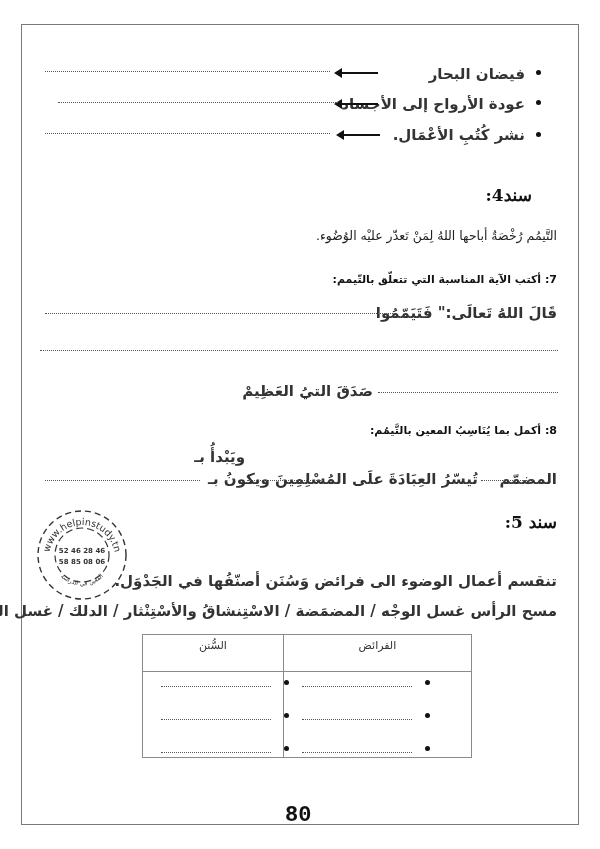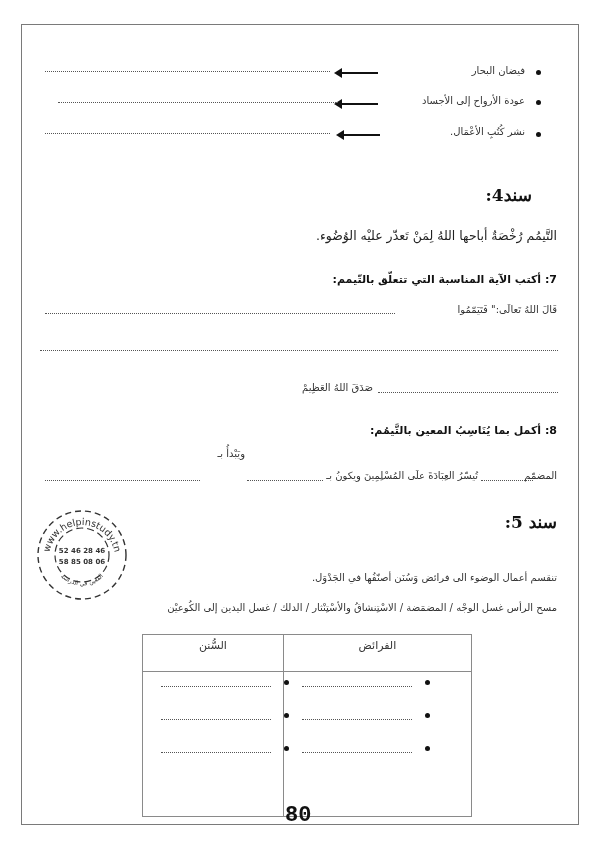--- a/index.html
+++ b/index.html
@@ -1,28 +1,28 @@
 <!DOCTYPE html>
 <html><head>
 <meta charset="utf-8">
 <style>
   html, body { margin:0; padding:0; background:#ffffff; }
   body { width:600px; height:849px; position:relative; overflow:hidden; font-family:"DejaVu Sans", sans-serif; color:#222; }
   .frame { position:absolute; left:21px; top:24px; width:558px; height:801px; border:1.5px solid #7a7a7a; box-sizing:border-box; }
   .abs { position:absolute; white-space:nowrap; }
   .rtl { direction:rtl; unicode-bidi:plaintext; }
-  .txt { font-size:10px; color:#333; }
+  .txt { font-size:15px; color:#333;font-weight:bold; }
   .txt12 { font-size:12.5px; color:#222; }
   .bullet { width:5px; height:5px; border-radius:50%; background:#111; position:absolute; }
   .dots { position:absolute; height:0; border-bottom:1.6px dotted #555; }
   .arrow { position:absolute; height:2px; background:#111; }
   .arrow::before { content:""; position:absolute; left:-6px; top:-4px; border-right:8px solid #111; border-top:5px solid transparent; border-bottom:5px solid transparent; }
   .heading { font-family:"DejaVu Serif", serif; font-weight:bold; font-size:17px; color:#111; }
   .q { font-size:11px; font-weight:bold; color:#111; }
-  table.cls { position:absolute; left:142px; top:634px; width:330px; height:183px; border-collapse:collapse; }
+  table.cls { position:absolute; left:142px; top:634px; width:330px; height:124px; border-collapse:collapse; }
   table.cls td { border:1px solid #8a8a8a; vertical-align:top; position:relative; padding:0; }
   table.cls tr.head td { height:32px; text-align:center; font-size:11px; color:#333; padding-top:4px; }
   .cell-row { position:absolute; left:0; right:0; height:14px; }
   .pageno { position:absolute; left:285px; top:803px; font-family:Liberation Mono, monospace; font-weight:bold; font-size:22px; color:#111; }
   .stamp { position:absolute; left:35px; top:508px; width:94px; height:94px; }
 </style>
 </head>
 <body>
 
 <div class="frame"></div>
@@ -44,21 +44,21 @@
   <span class="dots" style="left:45px;top:133px;width:285px;"></span>
 </div>
 
 <div class="abs rtl heading" style="right:68px;top:185px;">سند4:</div>
 <div class="abs rtl txt12" style="right:43px;top:228px;">التَّيمُم رُخْصَةٌ أباحها اللهُ لِمَنْ تَعذّر عليْه الوُضُوء.</div>
 
 <div class="abs rtl q" style="right:43px;top:273px;">7: أكتب الآية المناسبة التي تتعلّق بالتّيمم:</div>
 <div class="abs rtl txt" style="right:43px;top:304px;">قَالَ اللهُ تَعالَى:" فَتَيَمّمُوا</div>
 <span class="dots" style="left:45px;top:313px;width:350px;"></span>
 <span class="dots" style="left:40px;top:350px;width:518px;"></span>
-<div class="abs rtl txt" style="right:227px;top:382px;">صَدَقَ اللهُ العَظِيمْ</div>
+<div class="abs rtl txt" style="right:227px;top:382px;">صَدَقَ التيُ العَظِيمْ</div>
 <span class="dots" style="left:378px;top:392px;width:180px;"></span>
 
 <div class="abs rtl q" style="right:43px;top:424px;">8: أكمل بما يُنَاسِبُ المعين بالتَّيمُم:</div>
 <div>
   <span class="abs rtl txt" style="right:43px;top:470px;">المضمّم</span>
   <span class="dots" style="left:481px;top:480px;width:52px;"></span>
   <span class="abs rtl txt" style="right:122px;top:470px;">تُيسّرُ العِبَادَةَ علَى المُسْلِمِينَ ويكونُ بـ</span>
   <span class="dots" style="left:247px;top:480px;width:76px;"></span>
   <span class="abs rtl txt" style="right:355px;top:448px;">ويَبْدأُ بـ</span>
   <span class="dots" style="left:45px;top:480px;width:155px;"></span>

